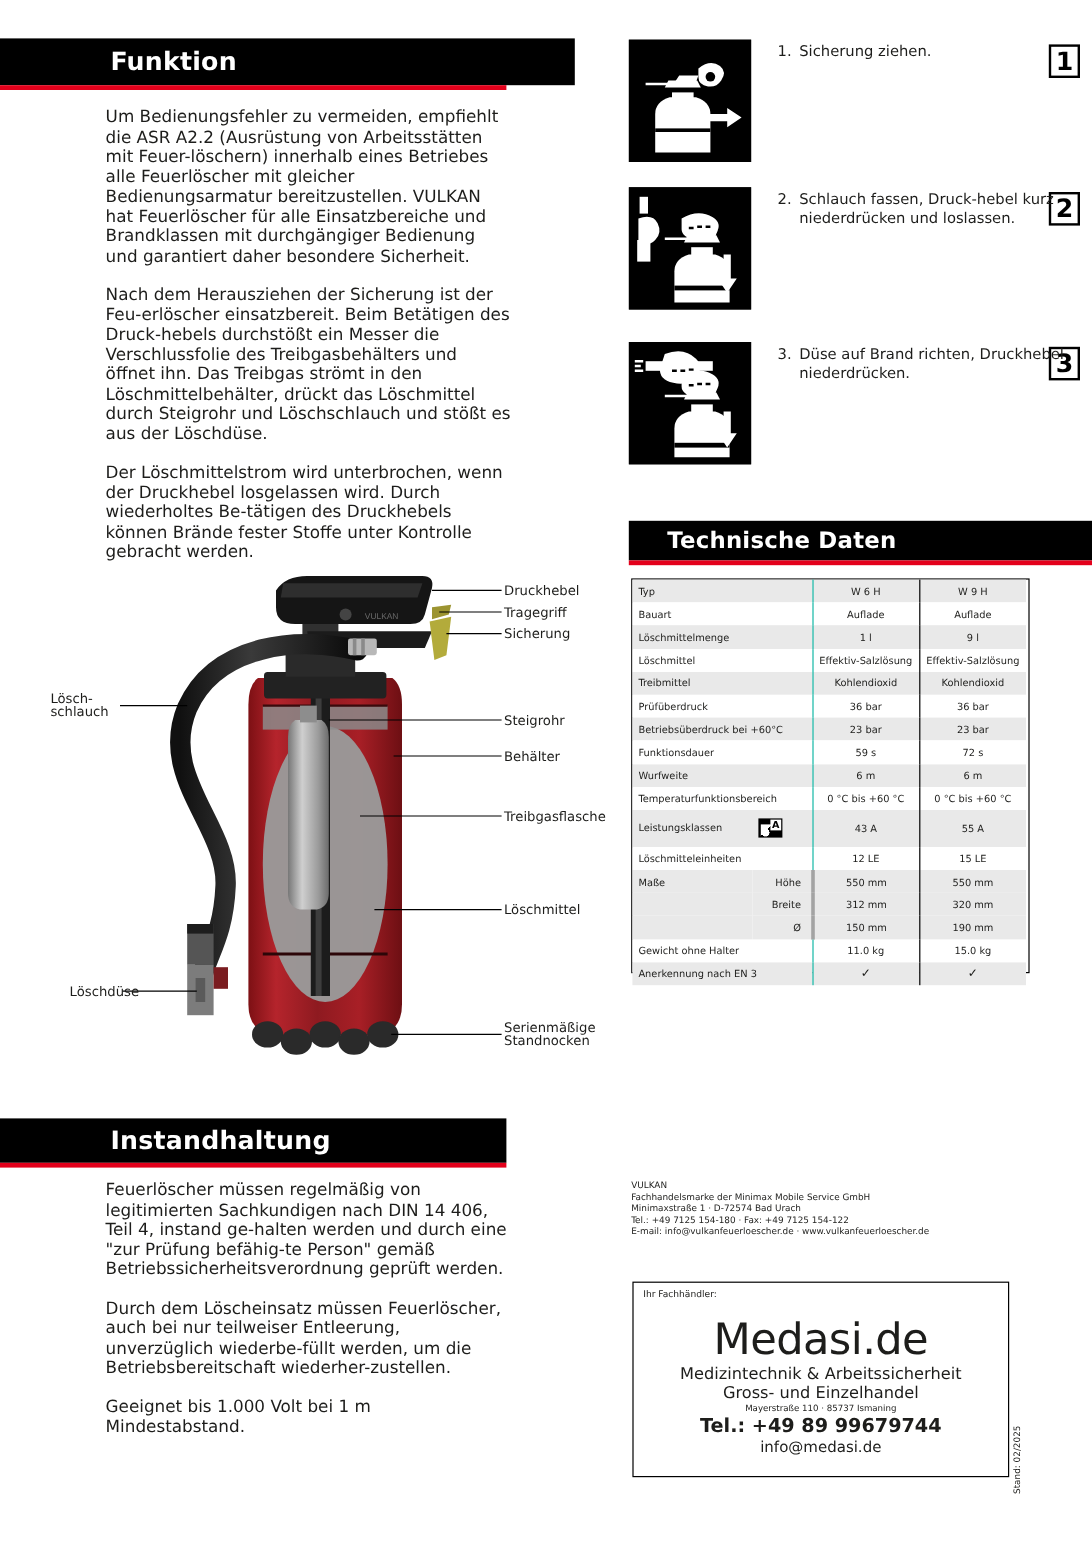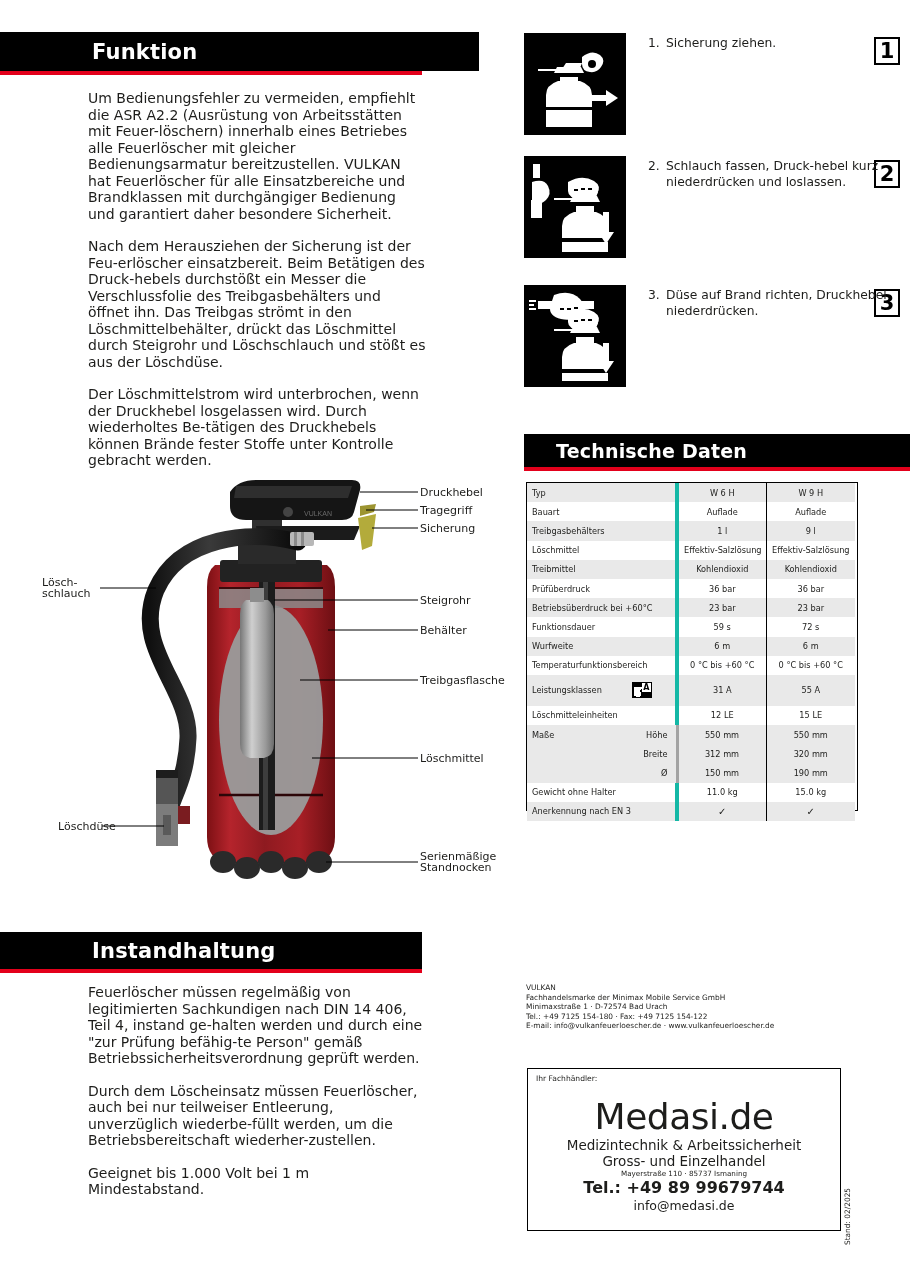--- a/index.html
+++ b/index.html
@@ -67,21 +67,21 @@
   }
   .tech-table td{
     border:none;
     padding:0 5px;
     height:19.2px;
     vertical-align:middle;
     white-space:nowrap;
   }
   .tech-table tr.odd td{background:#e9e9e9;}
   .tech-table tr.even td{background:#ffffff;}
-  .tech-table td.c-label{text-align:left;border-right:4px solid #14b8a6;}
+  .tech-table td.c-label{text-align:left;border-right:1px solid #14b8a6;}
   .tech-table td.c-sub{text-align:right;padding-right:8px;border-right:3px solid #a3a3a3;}
   .tech-table td.c-val{text-align:center;border-right:1px solid #000;}
   .tech-table td.c-val-last{text-align:center;}
   .tbl-wrap{position:absolute;border:1px solid #000;}
 
   .classA{
     display:inline-block;width:20px;height:16px;
     background:#000;vertical-align:middle;position:relative;
     margin-left:30px;
   }
@@ -246,21 +246,21 @@
           <td class="c-label" colspan="2">Typ</td>
           <td class="c-val">W 6 H</td>
           <td class="c-val-last">W 9 H</td>
         </tr>
         <tr class="even">
           <td class="c-label" colspan="2">Bauart</td>
           <td class="c-val">Auflade</td>
           <td class="c-val-last">Auflade</td>
         </tr>
         <tr class="odd">
-          <td class="c-label" colspan="2">Treibgasbehälters</td>
+          <td class="c-label" colspan="2">Löschmittelmenge</td>
           <td class="c-val">1 l</td>
           <td class="c-val-last">9 l</td>
         </tr>
         <tr class="even">
           <td class="c-label" colspan="2">Löschmittel</td>
           <td class="c-val">Effektiv-Salzlösung</td>
           <td class="c-val-last">Effektiv-Salzlösung</td>
         </tr>
         <tr class="odd">
           <td class="c-label" colspan="2">Treibmittel</td>
@@ -292,21 +292,21 @@
           <td class="c-val">0 °C bis +60 °C</td>
           <td class="c-val-last">0 °C bis +60 °C</td>
         </tr>
         <tr class="odd" style="height:31px;">
           <td class="c-label" colspan="2" style="height:26px;">
             <span>Leistungsklassen</span><span class="classA">
               <span class="flame"></span>
               <span class="letterA">A</span>
             </span>
           </td>
-          <td class="c-val">31 A</td>
+          <td class="c-val">43 A</td>
           <td class="c-val-last">55 A</td>
         </tr>
         <tr class="even">
           <td class="c-label" colspan="2">Löschmitteleinheiten</td>
           <td class="c-val">12 LE</td>
           <td class="c-val-last">15 LE</td>
         </tr>
         <tr class="odd">
           <td class="c-label" style="border-right:none;">Maße</td>
           <td class="c-sub">Höhe</td>

